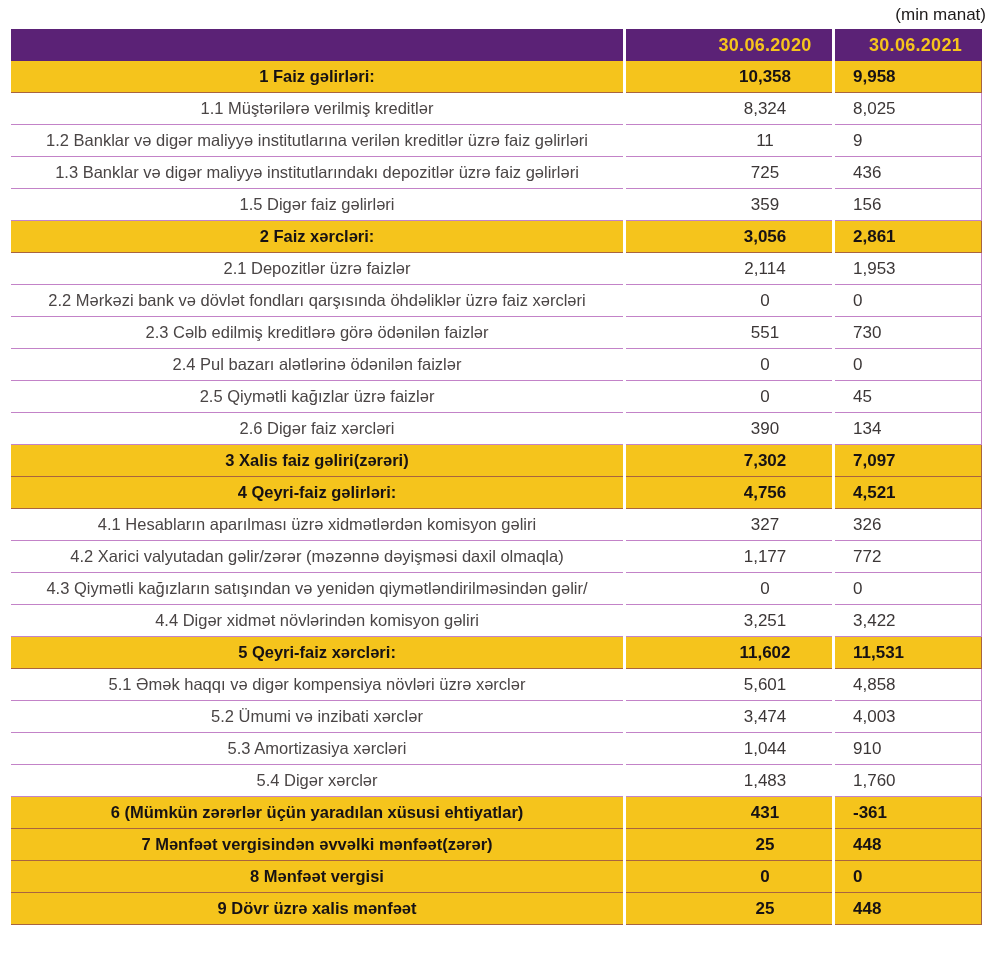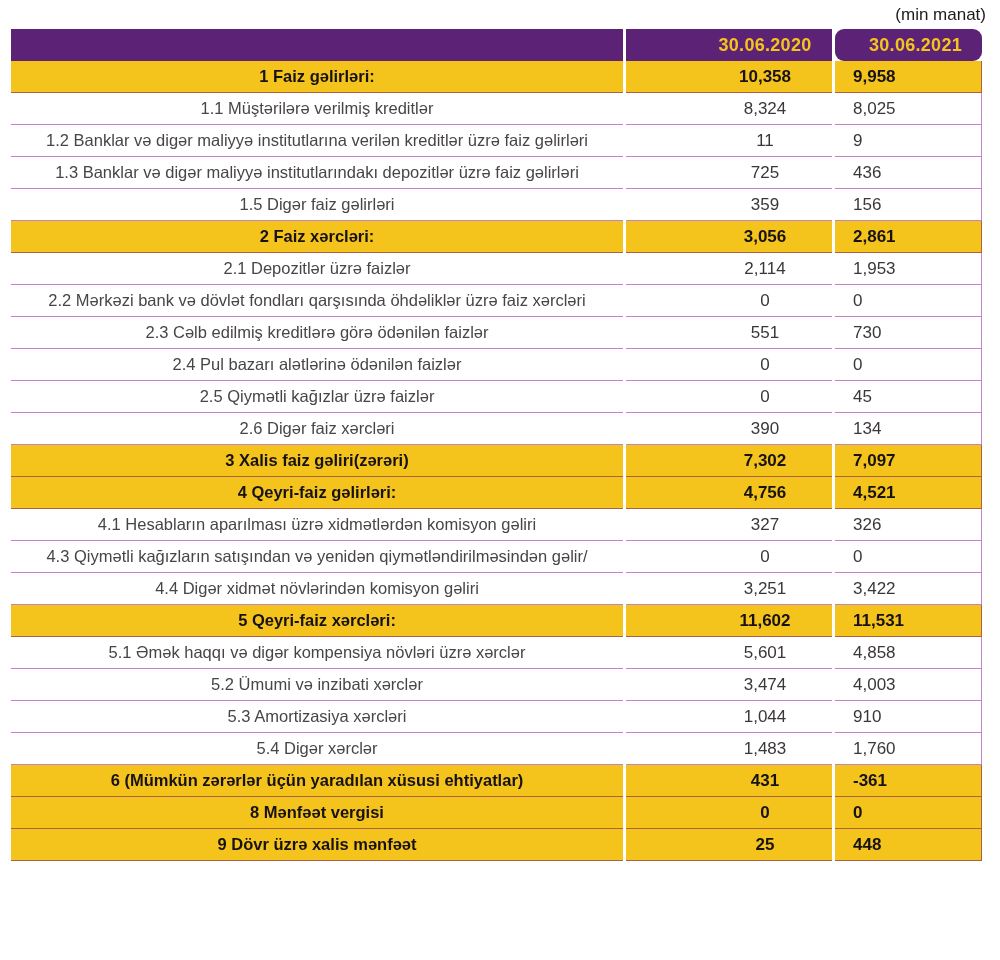--- a/index.html
+++ b/index.html
@@ -29,21 +29,21 @@
     background:#5b2276;
     height:32px;
     font-size:18px;
     font-weight:bold;
     color:#f5c41c;
     text-align:center;
     letter-spacing:.3px;
     padding:0;
   }
   thead th.num1{padding-left:72px;}
-  thead th.num2{padding-left:14px;border-radius:9px;}
+  thead th.num2{padding-left:14px;}
   td{
     height:31px;
     padding:0;
     font-size:16.5px;
     border-bottom:1px solid #c383c8;
     vertical-align:middle;
     background:#ffffff;
   }
   td.label{
     padding-left:0;
@@ -153,20 +153,25 @@
         <td class="label">4 Qeyri-faiz gəlirləri:</td>
         <td class="num1">4,756</td>
         <td class="num2">4,521</td>
       </tr>
       <tr class="item">
         <td class="label">4.1 Hesabların aparılması üzrə xidmətlərdən komisyon gəliri</td>
         <td class="num1">327</td>
         <td class="num2">326</td>
       </tr>
       <tr class="item">
+        <td class="label">4.2 Xarici valyutadan gəlir/zərər (məzənnə dəyişməsi daxil olmaqla)</td>
+        <td class="num1">1,177</td>
+        <td class="num2">772</td>
+      </tr>
+      <tr class="item">
         <td class="label">4.3 Qiymətli kağızların satışından və yenidən qiymətləndirilməsindən gəlir/</td>
         <td class="num1">0</td>
         <td class="num2">0</td>
       </tr>
       <tr class="item">
         <td class="label">4.4 Digər xidmət növlərindən komisyon gəliri</td>
         <td class="num1">3,251</td>
         <td class="num2">3,422</td>
       </tr>
       <tr class="section">
@@ -191,20 +196,25 @@
       </tr>
       <tr class="item">
         <td class="label">5.4 Digər xərclər</td>
         <td class="num1">1,483</td>
         <td class="num2">1,760</td>
       </tr>
       <tr class="section">
         <td class="label">6 (Mümkün zərərlər üçün yaradılan xüsusi ehtiyatlar)</td>
         <td class="num1">431</td>
         <td class="num2">-361</td>
+      </tr>
+      <tr class="section">
+        <td class="label">7 Mənfəət vergisindən əvvəlki mənfəət(zərər)</td>
+        <td class="num1">25</td>
+        <td class="num2">448</td>
       </tr>
       <tr class="section">
         <td class="label">8 Mənfəət vergisi</td>
         <td class="num1">0</td>
         <td class="num2">0</td>
       </tr>
       <tr class="section">
         <td class="label">9 Dövr üzrə xalis mənfəət</td>
         <td class="num1">25</td>
         <td class="num2">448</td>

